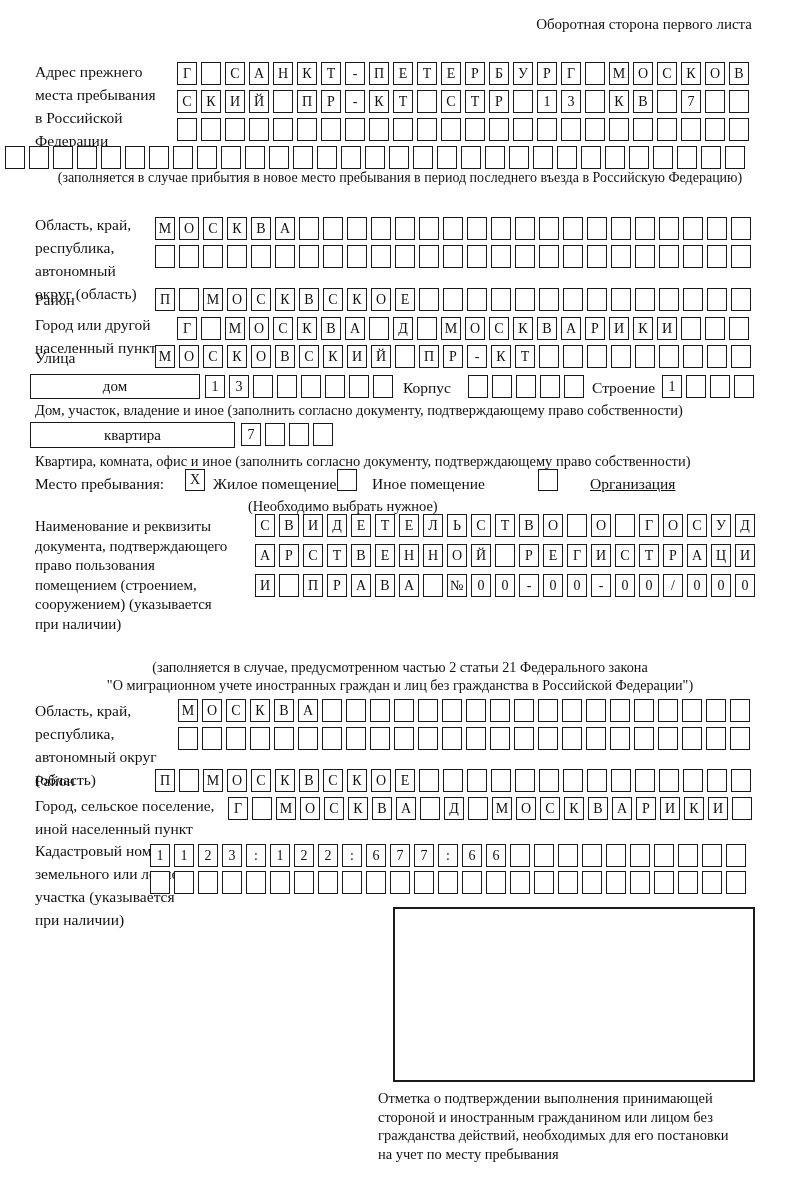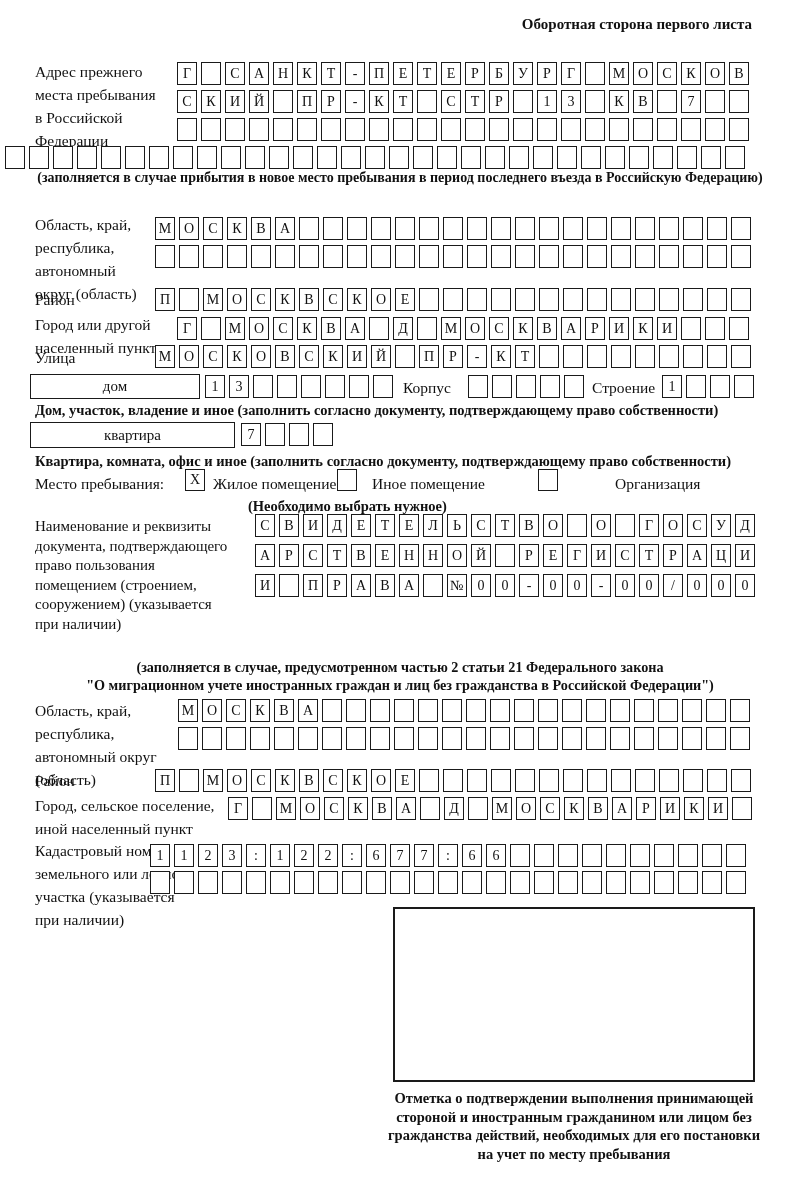--- a/index.html
+++ b/index.html
@@ -3,39 +3,39 @@
 <meta charset="utf-8">
 <style>
   html,body{margin:0;padding:0;background:#fff;}
   #page{
     position:relative;width:800px;height:1180px;background:#fff;
     font-family:"Liberation Serif","DejaVu Serif",serif;color:#111;
     overflow:hidden;
   }
   .abs{position:absolute;}
   .label{font-size:15.5px;line-height:23px;white-space:nowrap;}
-  .note{font-size:14px;white-space:nowrap;font-weight:bold;}
+  .note{font-size:14px;white-space:nowrap;}
   .center{left:0;right:0;text-align:center;}
   .heading{font-weight:bold;font-size:15.5px;}
   .cellrow{display:flex;gap:4px;}
   .cell{
     width:20px;height:23px;box-sizing:border-box;border:1.7px solid #1a1a1a;
     display:flex;align-items:center;justify-content:center;
     font-size:14px;background:#fff;flex:0 0 auto;
   }
   .widebox{
     box-sizing:border-box;border:1.7px solid #1a1a1a;display:flex;
     align-items:center;justify-content:center;font-size:15px;background:#fff;
   }
   .checkbox{
     width:20px;height:22px;box-sizing:border-box;border:1.7px solid #1a1a1a;
     display:flex;align-items:center;justify-content:center;font-size:14px;background:#fff;
   }
   .markbox{box-sizing:border-box;border:2px solid #1a1a1a;background:#fff;}
-  .caption{font-size:14.5px;line-height:18.5px;text-align:center;font-weight:bold;}
+  .caption{font-size:14.5px;line-height:18.5px;}
   .lh195{line-height:19.5px;font-size:15px;}
 </style>
 </head>
 <body>
 
 <div id="page">
 
   <div class="abs note" style="top:16px;right:48px;font-size:15px;">Оборотная сторона первого листа</div>
 
   <div class="abs label" style="left:35px;top:60px;">
@@ -344,21 +344,21 @@
       <span class="cell"></span>
     </div>
   <div class="abs note" style="left:35px;top:453px;font-size:14.5px;">Квартира, комната, офис и иное (заполнить согласно документу, подтверждающему право собственности)</div>
 
   <div class="abs label" style="left:35px;top:472px;">Место пребывания:</div>
   <div class="abs checkbox" style="left:185px;top:469px;">X</div>
   <div class="abs label" style="left:213px;top:472px;text-align:right;">Жилое помещение</div>
   <div class="abs checkbox" style="left:337px;top:469px;"></div>
   <div class="abs label" style="left:372px;top:472px;">Иное помещение</div>
   <div class="abs checkbox" style="left:538px;top:469px;"></div>
-  <div class="abs label" style="left:615px;top:472px;">Организация</div>
+  <div class="abs label" style="left:590px;top:472px;text-decoration:underline;">Организация</div>
   <div class="abs note" style="left:248px;top:498px;font-size:14.5px;">(Необходимо выбрать нужное)</div>
 
   <div class="abs label lh195" style="left:35px;top:517px;">
     <div>Наименование и реквизиты</div>
     <div>документа, подтверждающего</div>
     <div>право пользования</div>
     <div>помещением (строением,</div>
     <div>сооружением) (указывается</div>
     <div>при наличии)</div>
   </div>

